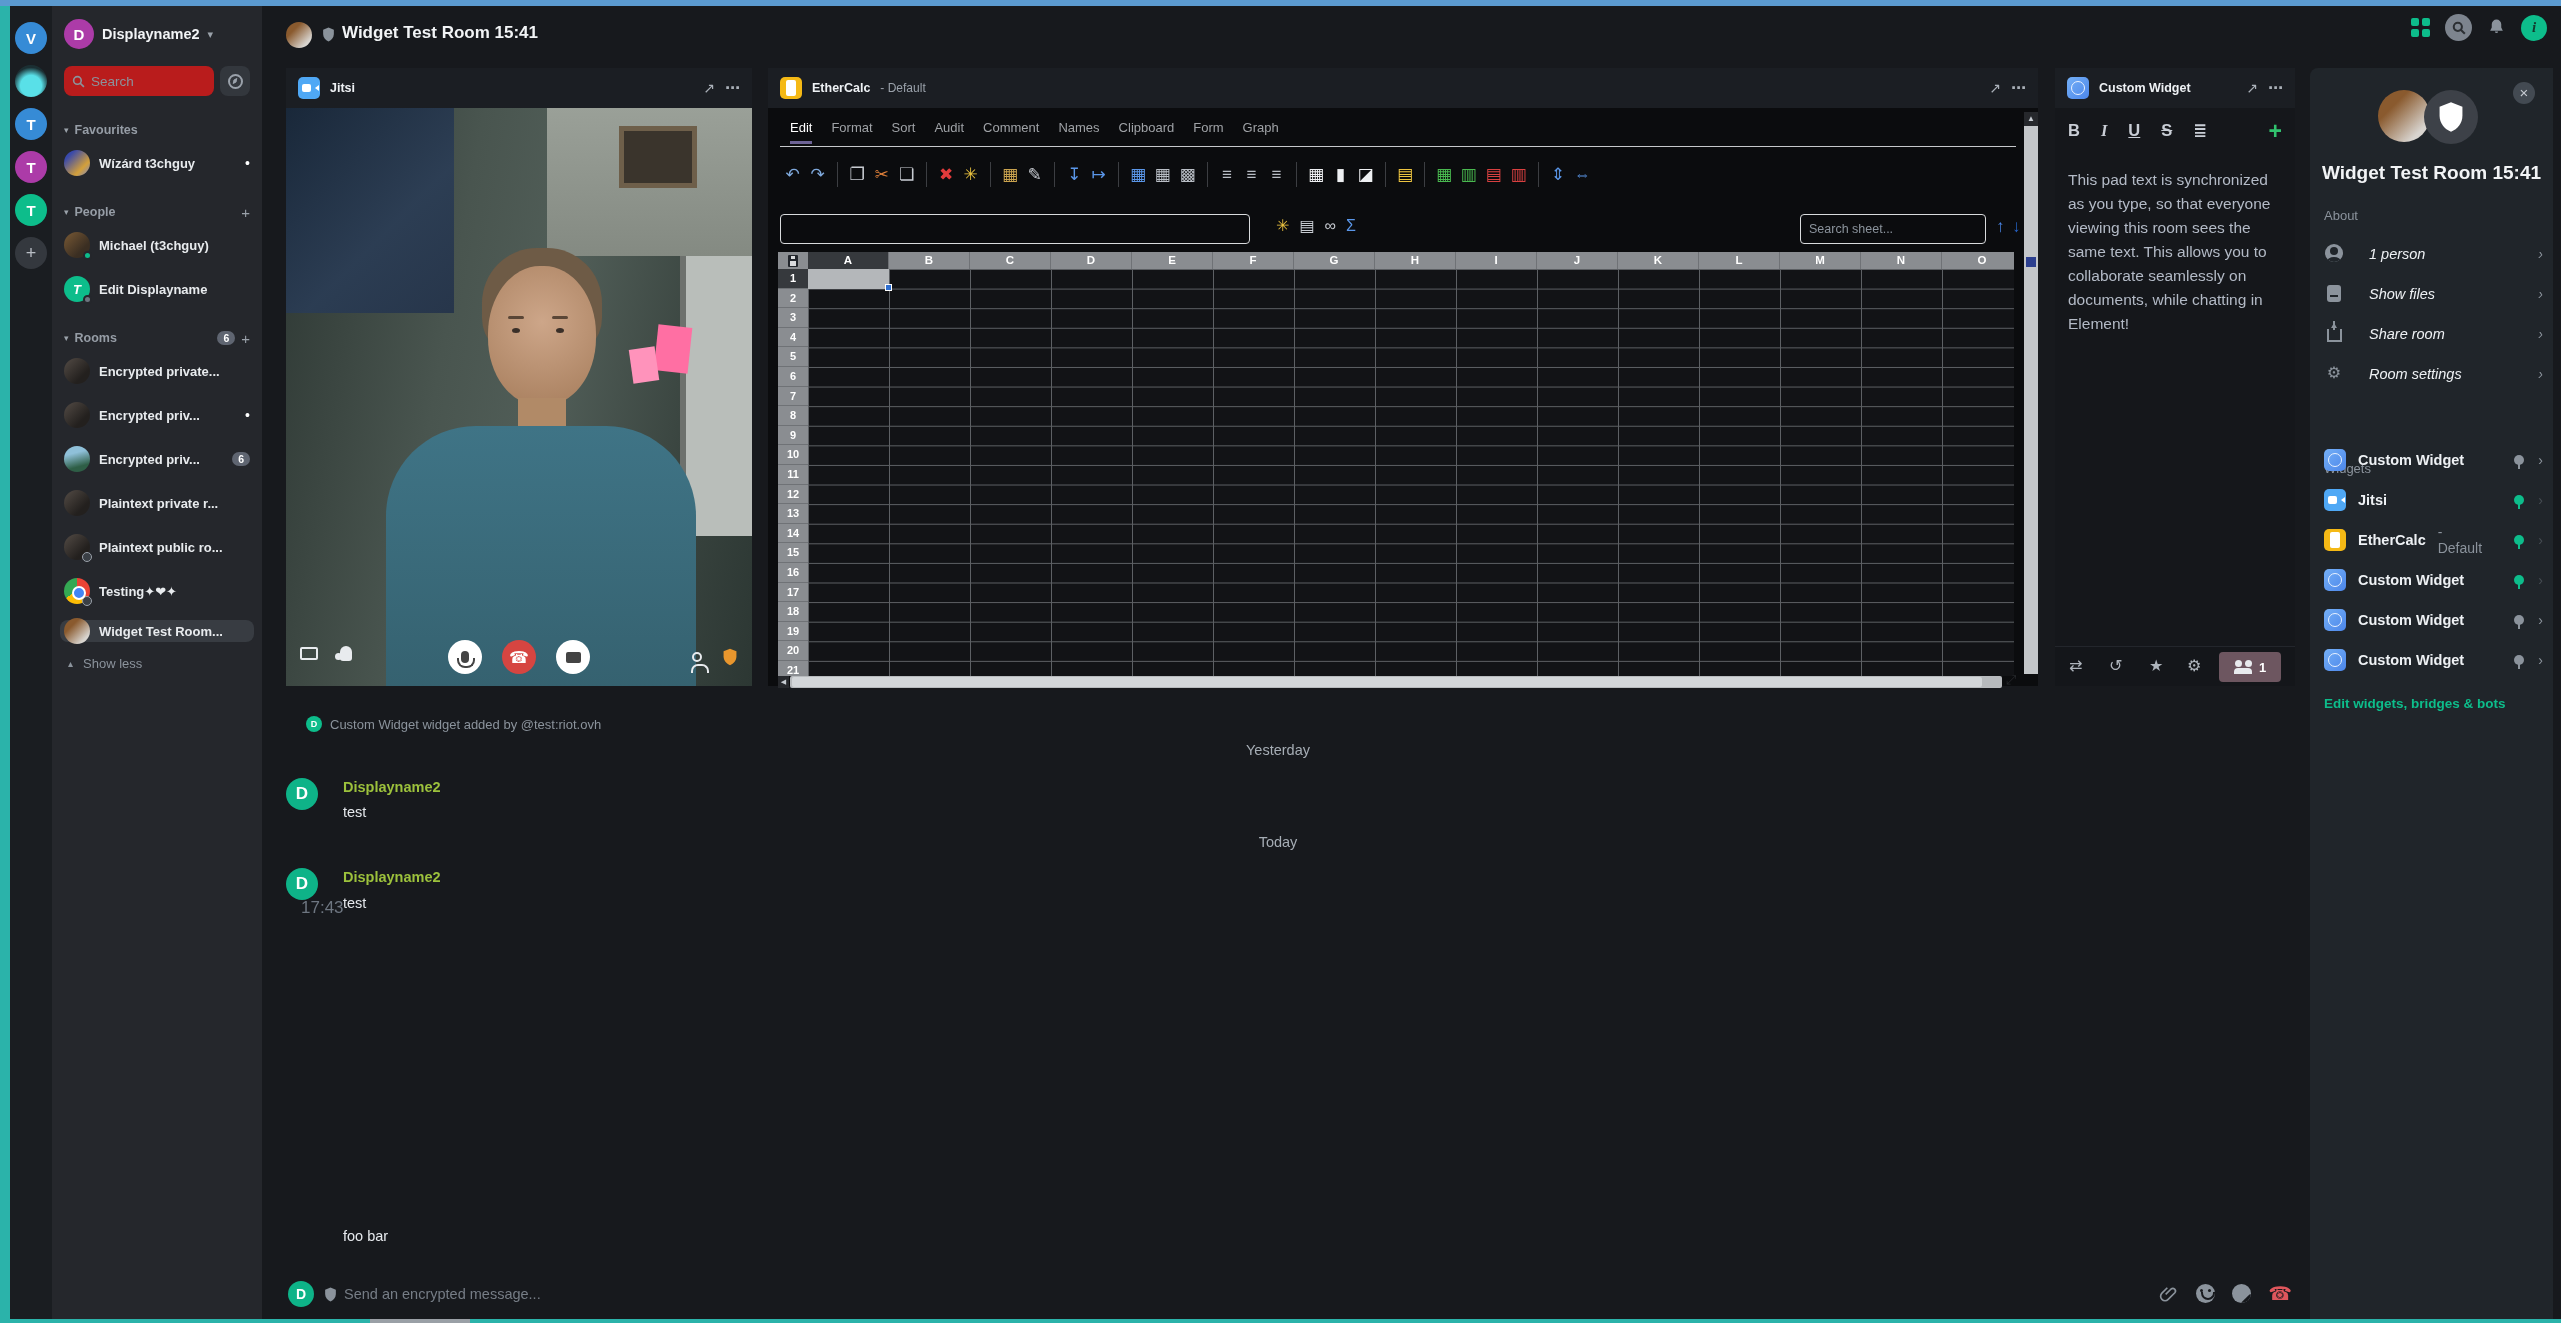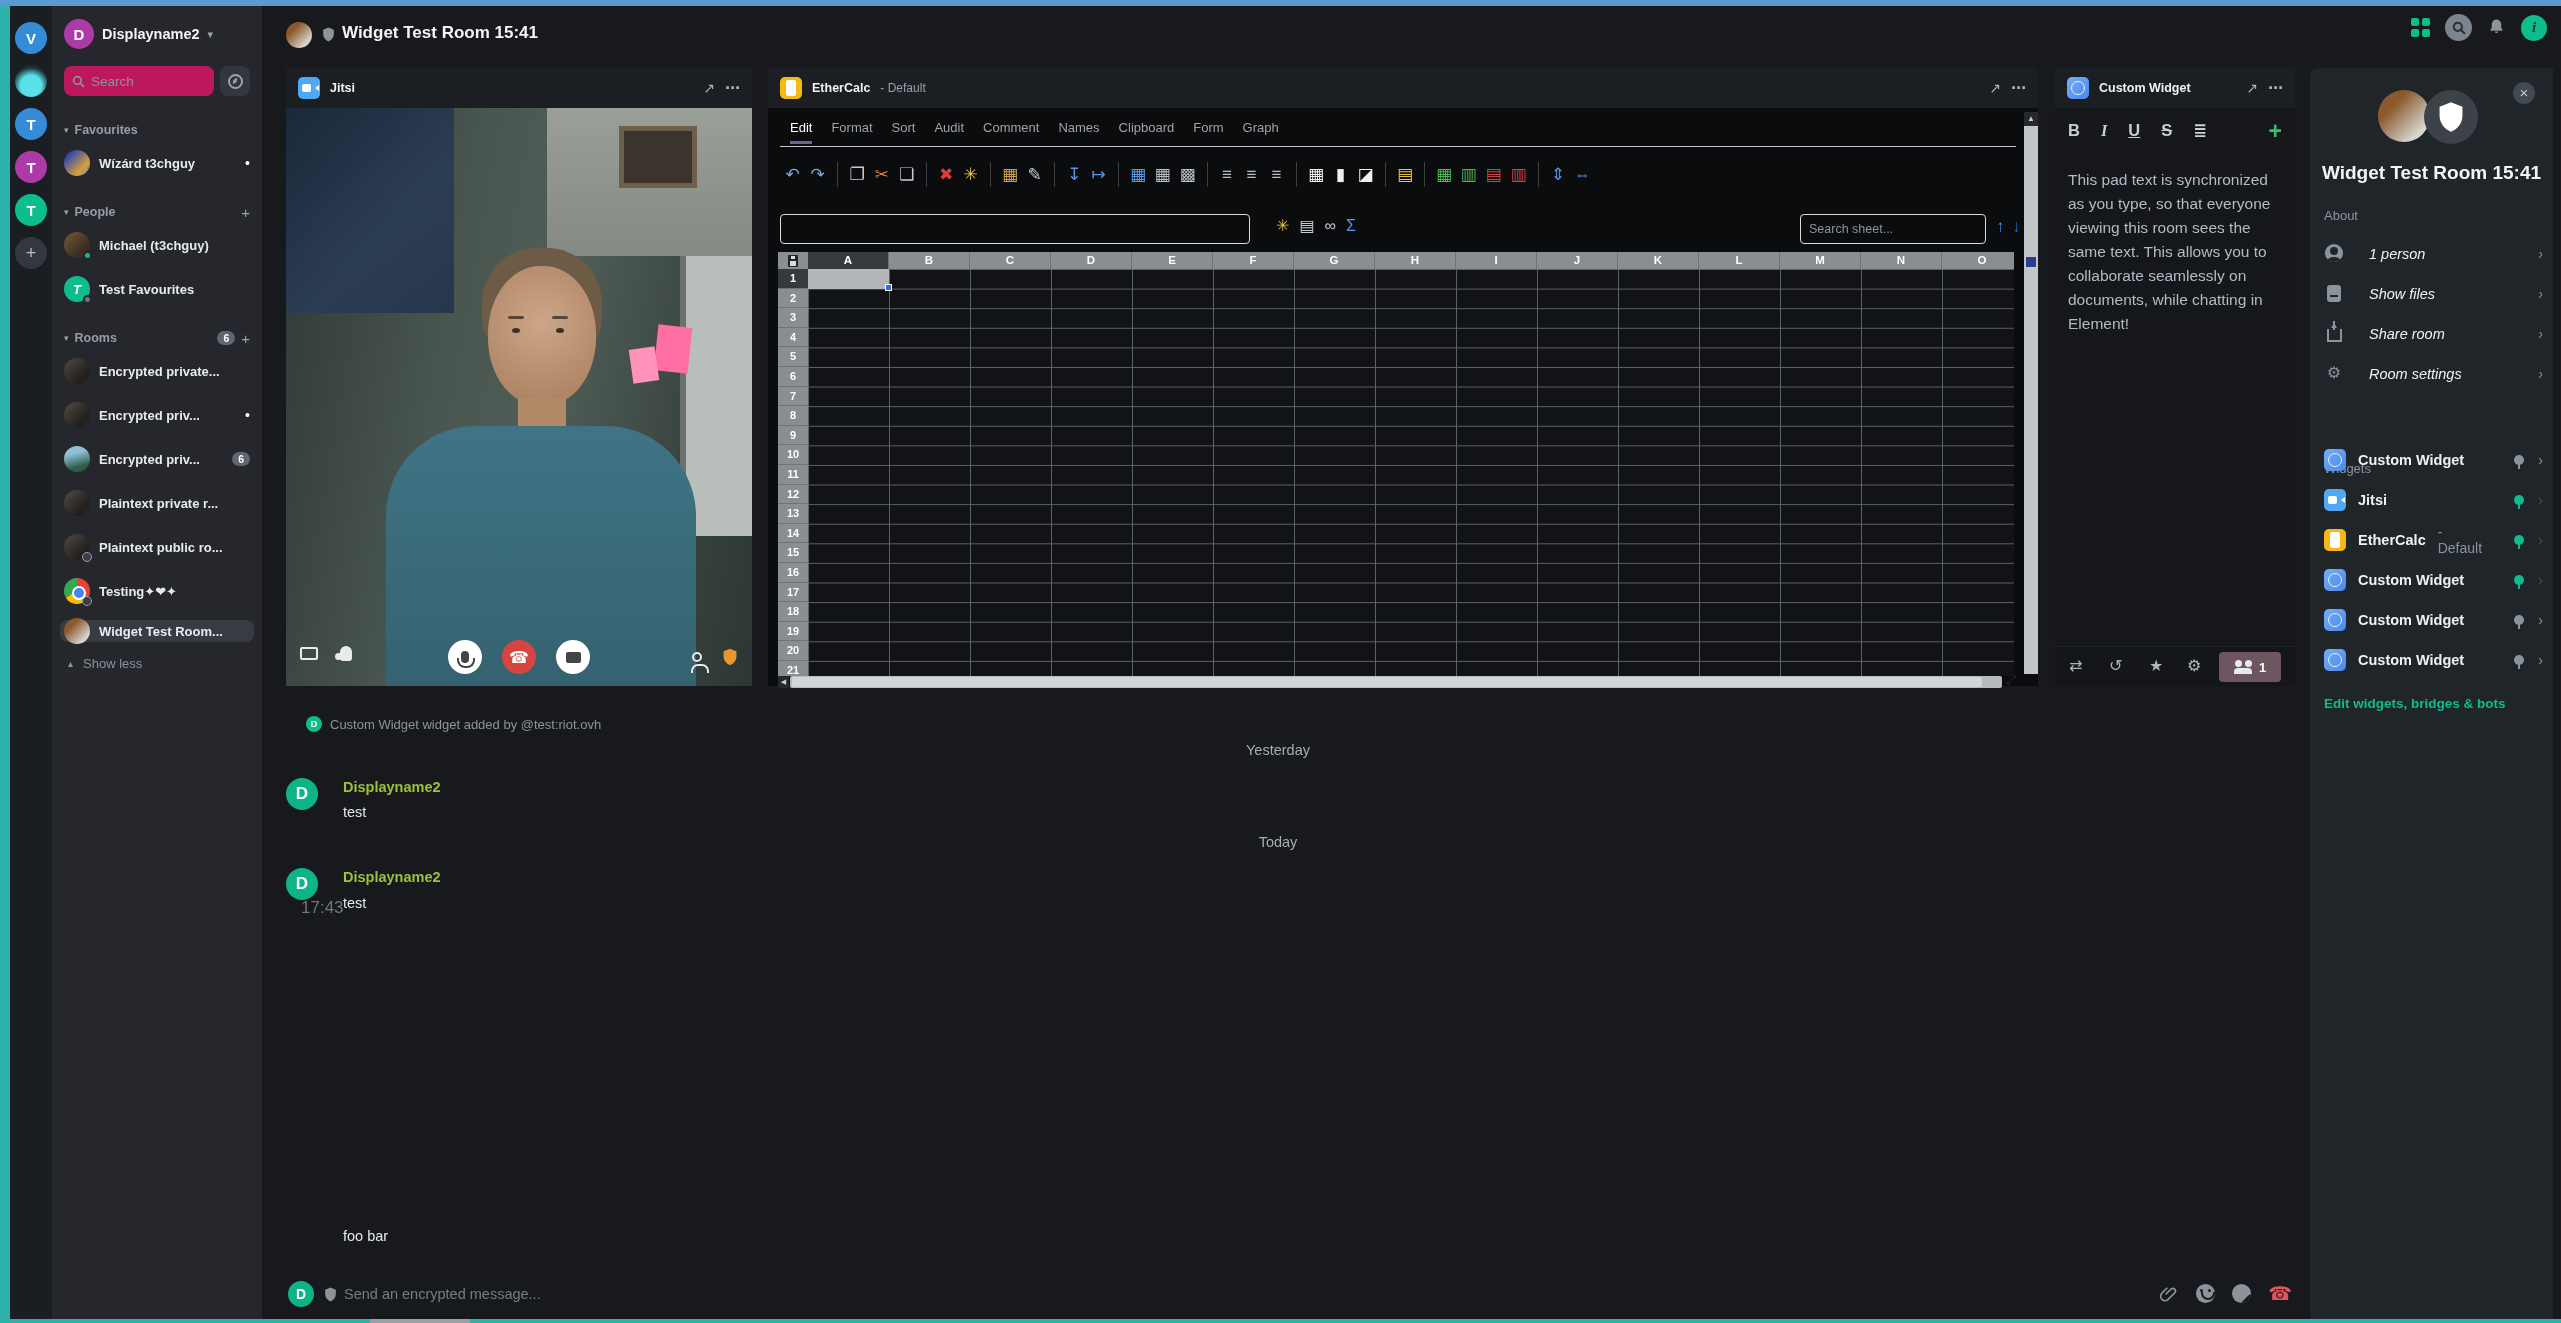--- a/index.html
+++ b/index.html
@@ -22,21 +22,21 @@
   .av-plus { background:#34383e; color:#b9bec5; font-size:18px; font-weight:normal; }
   .av-flask { background:radial-gradient(circle at 50% 65%, #59e0e8 0 40%, #1b2f33 70%); color:transparent; }
 
   
   #sidebar { left:52px; top:6px; width:210px; height:1313px; background:#25272c; padding:12px 0 0 0; }
   #sb-head { display:flex; align-items:center; padding:0 12px; height:32px; }
   #sb-user-av { width:30px; height:30px; border-radius:50%; background:#ac3ba8; color:#fff; font-weight:bold; font-size:15px; display:flex; align-items:center; justify-content:center; }
   #sb-user-name { font-weight:bold; font-size:14.5px; margin-left:8px; color:#f2f4f6; }
   .chev-down { color:#9aa1aa; font-size:11px; margin-left:8px; }
   #sb-search-row { display:flex; margin:16px 12px 0 12px; height:30px; gap:6px; }
-  #sb-search { flex:1; background:#be185d; border-radius:8px; display:flex; align-items:center; padding:8px 8px; gap:6px; }
+  #sb-search { flex:1; background:#b91c1c; border-radius:8px; display:flex; align-items:center; padding:8px 8px; gap:6px; }
   #sb-search input { background:transparent; border:none; outline:none; color:#c7ccd2; font-size:13.5px; width:90px; font-family:inherit; }
   #sb-search input::placeholder { color:#8b939c; }
   #sb-explore { width:30px; height:30px; background:#33373d; border-radius:8px; display:flex; align-items:center; justify-content:center; }
   .ic-compass { width:15px; height:15px; border:2px solid #9aa1aa; border-radius:50%; position:relative; }
   .ic-compass::after { content:''; position:absolute; left:3.5px; top:1.5px; width:4px; height:8px; background:#9aa1aa; clip-path:polygon(50% 0,100% 50%,50% 100%,0 50%); transform:rotate(35deg); }
   .sb-sec-head { display:flex; align-items:center; padding:0 12px; height:16px; margin-top:26px; color:#969da6; font-size:12.5px; font-weight:bold; gap:6px; }
   .sb-sec-head .chev-down { margin-left:0; font-size:9px; }
   .sb-sec-head .spacer { flex:1; }
   .sec-badge { background:#5f6571; color:#fff; font-size:10.5px; font-weight:bold; border-radius:8px; padding:1px 6px; }
   .sec-plus { color:#9aa1aa; font-size:15px; font-weight:normal; }
@@ -314,21 +314,21 @@
           <i class="presence p-on"></i>
         </span>
       <span class="rlabel">Michael (t3chguy)</span>
 
     </div>
       <div class="rlist-row">
       <span class="rav av-teal">
           <i class="init">T</i>
           <i class="presence p-off"></i>
         </span>
-      <span class="rlabel">Test Favourites</span>
+      <span class="rlabel">Edit Displayname</span>
 
     </div>
     </div>
 
   <div class="sb-sec-head">
     <span class="chev-down">▾</span>
     <span>Rooms</span>
     <span class="spacer"></span>
     <span class="sec-badge">6</span>
     <span class="sec-plus">+</span>

